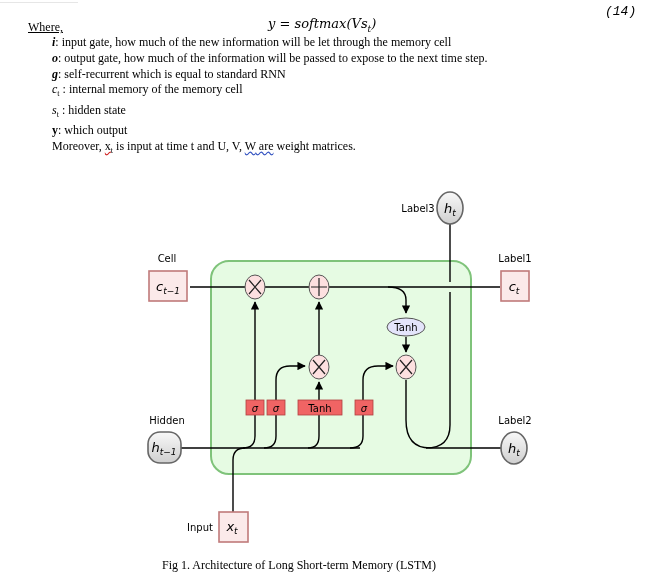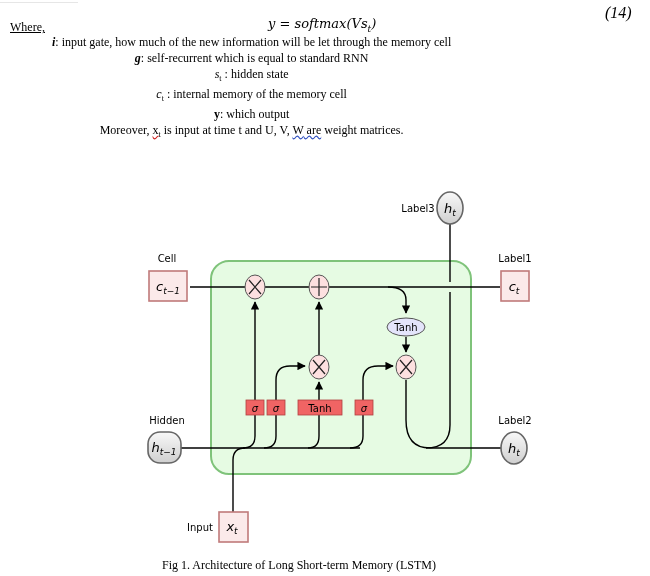--- a/index.html
+++ b/index.html
@@ -1,22 +1,22 @@
 <!DOCTYPE html>
 <html><head>
 <meta charset="utf-8">
 <style>
   html, body { margin:0; padding:0; background:#ffffff; }
   body { width:650px; height:576px; position:relative; overflow:hidden;
          font-family:"Liberation Serif","DejaVu Serif",serif; color:#000; }
   .topline { position:absolute; left:0; top:0; width:78px; height:2px; border-bottom:1px solid #e6e6e6; }
   .equation { position:absolute; left:268px; top:16px; font-size:13px; font-family:"DejaVu Serif",serif; font-style:italic; }
-  .eqnum { position:absolute; left:605px; top:4px; font-size:16px; font-style:italic; }
-  .where { position:absolute; left:10px; top:20px; font-size:12px;text-decoration:underline; }
-  .defs { position:absolute; left:52px; top:35px; font-size:12px; line-height:15.8px;text-align:center; }
+  .eqnum { position:absolute; left:605px; top:4px; font-size:13px; font-style:italic;font-family:Liberation Mono, monospace; }
+  .where { position:absolute; left:28px; top:20px; font-size:12px;text-decoration:underline; }
+  .defs { position:absolute; left:52px; top:35px; font-size:12px; line-height:15.8px; }
   .defs div { white-space:nowrap; }
   .sym { font-weight:bold; font-style:italic; }
   .symi { font-style:italic; }
   .moreover .err { text-decoration:underline wavy #d02020; }
   .moreover .gram { text-decoration:underline wavy #3050c0;margin-top:36px; }
   svg text { font-family:"DejaVu Sans","Liberation Sans",sans-serif; }
   .caption { position:absolute; left:0; width:598px; top:558px; text-align:center; font-size:12px; }
 </style>
 </head>
 <body>
@@ -25,23 +25,24 @@
 
 <div class="equation">
   <span>y = softmax(Vs</span><sub style="font-size:9px">t</sub><span>)</span>
 </div>
 <div class="eqnum">(14)</div>
 
 <div class="where">Where,</div>
 
 <div class="defs">
   <div><span class="sym">i</span><span>: input gate, how much of the new information will be let through the memory cell</span></div>
+  <div><span class="sym">o</span><span>: output gate, how much of the information will be passed to expose to the next time step.</span></div>
   <div><span class="sym">g</span><span>: self-recurrent which is equal to standard RNN</span></div>
+  <div><span class="symi">c</span><sub style="font-size:8px">t</sub><span> : internal memory of the memory cell</span></div>
   <div><span class="symi">s</span><sub style="font-size:8px">t</sub><span> : hidden state</span></div>
-  <div><span class="symi">c</span><sub style="font-size:8px">t</sub><span> : internal memory of the memory cell</span></div>
   <div><span style="font-weight:bold">y</span><span>: which output</span></div>
   <div class="moreover"><span>Moreover, </span><span class="err"><span>x</span><sub style="font-size:8px">t</sub></span><span> is input at time t and U, V, </span><span class="gram"><span>W</span><span> are</span></span><span> weight matrices.</span></div>
 </div>
 
 <svg width="650" height="576" style="position:absolute;left:0;top:0" xmlns="http://www.w3.org/2000/svg">
   <defs>
     <marker id="arr" viewBox="0 0 10 10" refX="9" refY="5" markerWidth="6" markerHeight="6" orient="auto-start-reverse">
       <path d="M0,0 L10,5 L0,10 z" fill="#000"></path>
     </marker>
     <linearGradient id="gcirc" x1="0" y1="0" x2="0" y2="1">

